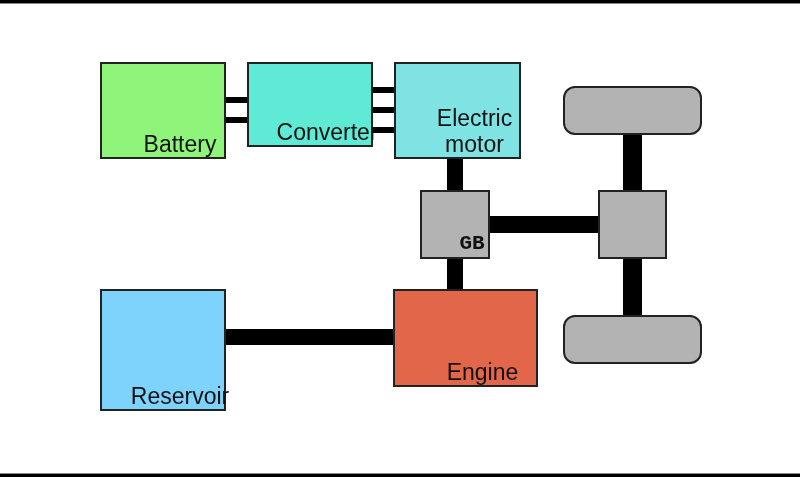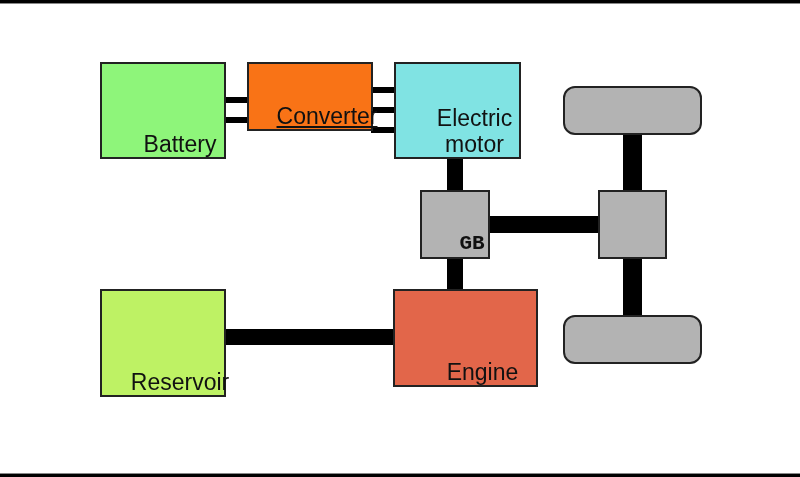--- a/index.html
+++ b/index.html
@@ -34,37 +34,37 @@
 <div class="bar" style="left:447px;top:256px;width:16px;height:35px;"></div>
 <div class="bar" style="left:224px;top:329px;width:171px;height:16px;"></div>
 <div class="bar" style="left:488px;top:216px;width:112px;height:17px;"></div>
 <div class="bar" style="left:623px;top:132px;width:19px;height:60px;"></div>
 <div class="bar" style="left:623px;top:256px;width:19px;height:61px;"></div>
 
 <div class="box" style="left:100px;top:62px;width:126px;height:97px;background:#8EF57A;">
   <span>Battery</span>
 </div>
 
-<div class="box" style="left:247px;top:62px;width:126px;height:69px;background:#f97316;text-decoration:underline;">
+<div class="box" style="left:247px;top:62px;width:126px;height:85px;background:#5eead4;">
   <span>Converter</span>
 </div>
 
 <div class="box" style="left:394px;top:62px;width:127px;height:97px;background:#80E3E3;">
   <span style="white-space:pre-line;">Electric
 motor</span>
 </div>
 
 <div class="box" style="left:420px;top:190px;width:70px;height:69px;background:#B3B3B3;font-weight:bold;font-size:21px;font-family:Liberation Mono, monospace;">
   <span>GB</span>
 </div>
 
 <div class="box" style="left:393px;top:289px;width:145px;height:98px;background:#E2664A;">
   <span>Engine</span>
 </div>
 
-<div class="box" style="left:100px;top:289px;width:126px;height:108px;background:#bef264;">
+<div class="box" style="left:100px;top:289px;width:126px;height:122px;background:#7dd3fc;">
   <span>Reservoir</span>
 </div>
 
 <div class="box" style="left:598px;top:190px;width:69px;height:69px;background:#B3B3B3;"></div>
 
 <div class="wheel" style="left:563px;top:86px;width:139px;height:49px;background:#B3B3B3;"></div>
 <div class="wheel" style="left:563px;top:315px;width:139px;height:49px;background:#B3B3B3;"></div>
 
 </body></html>

